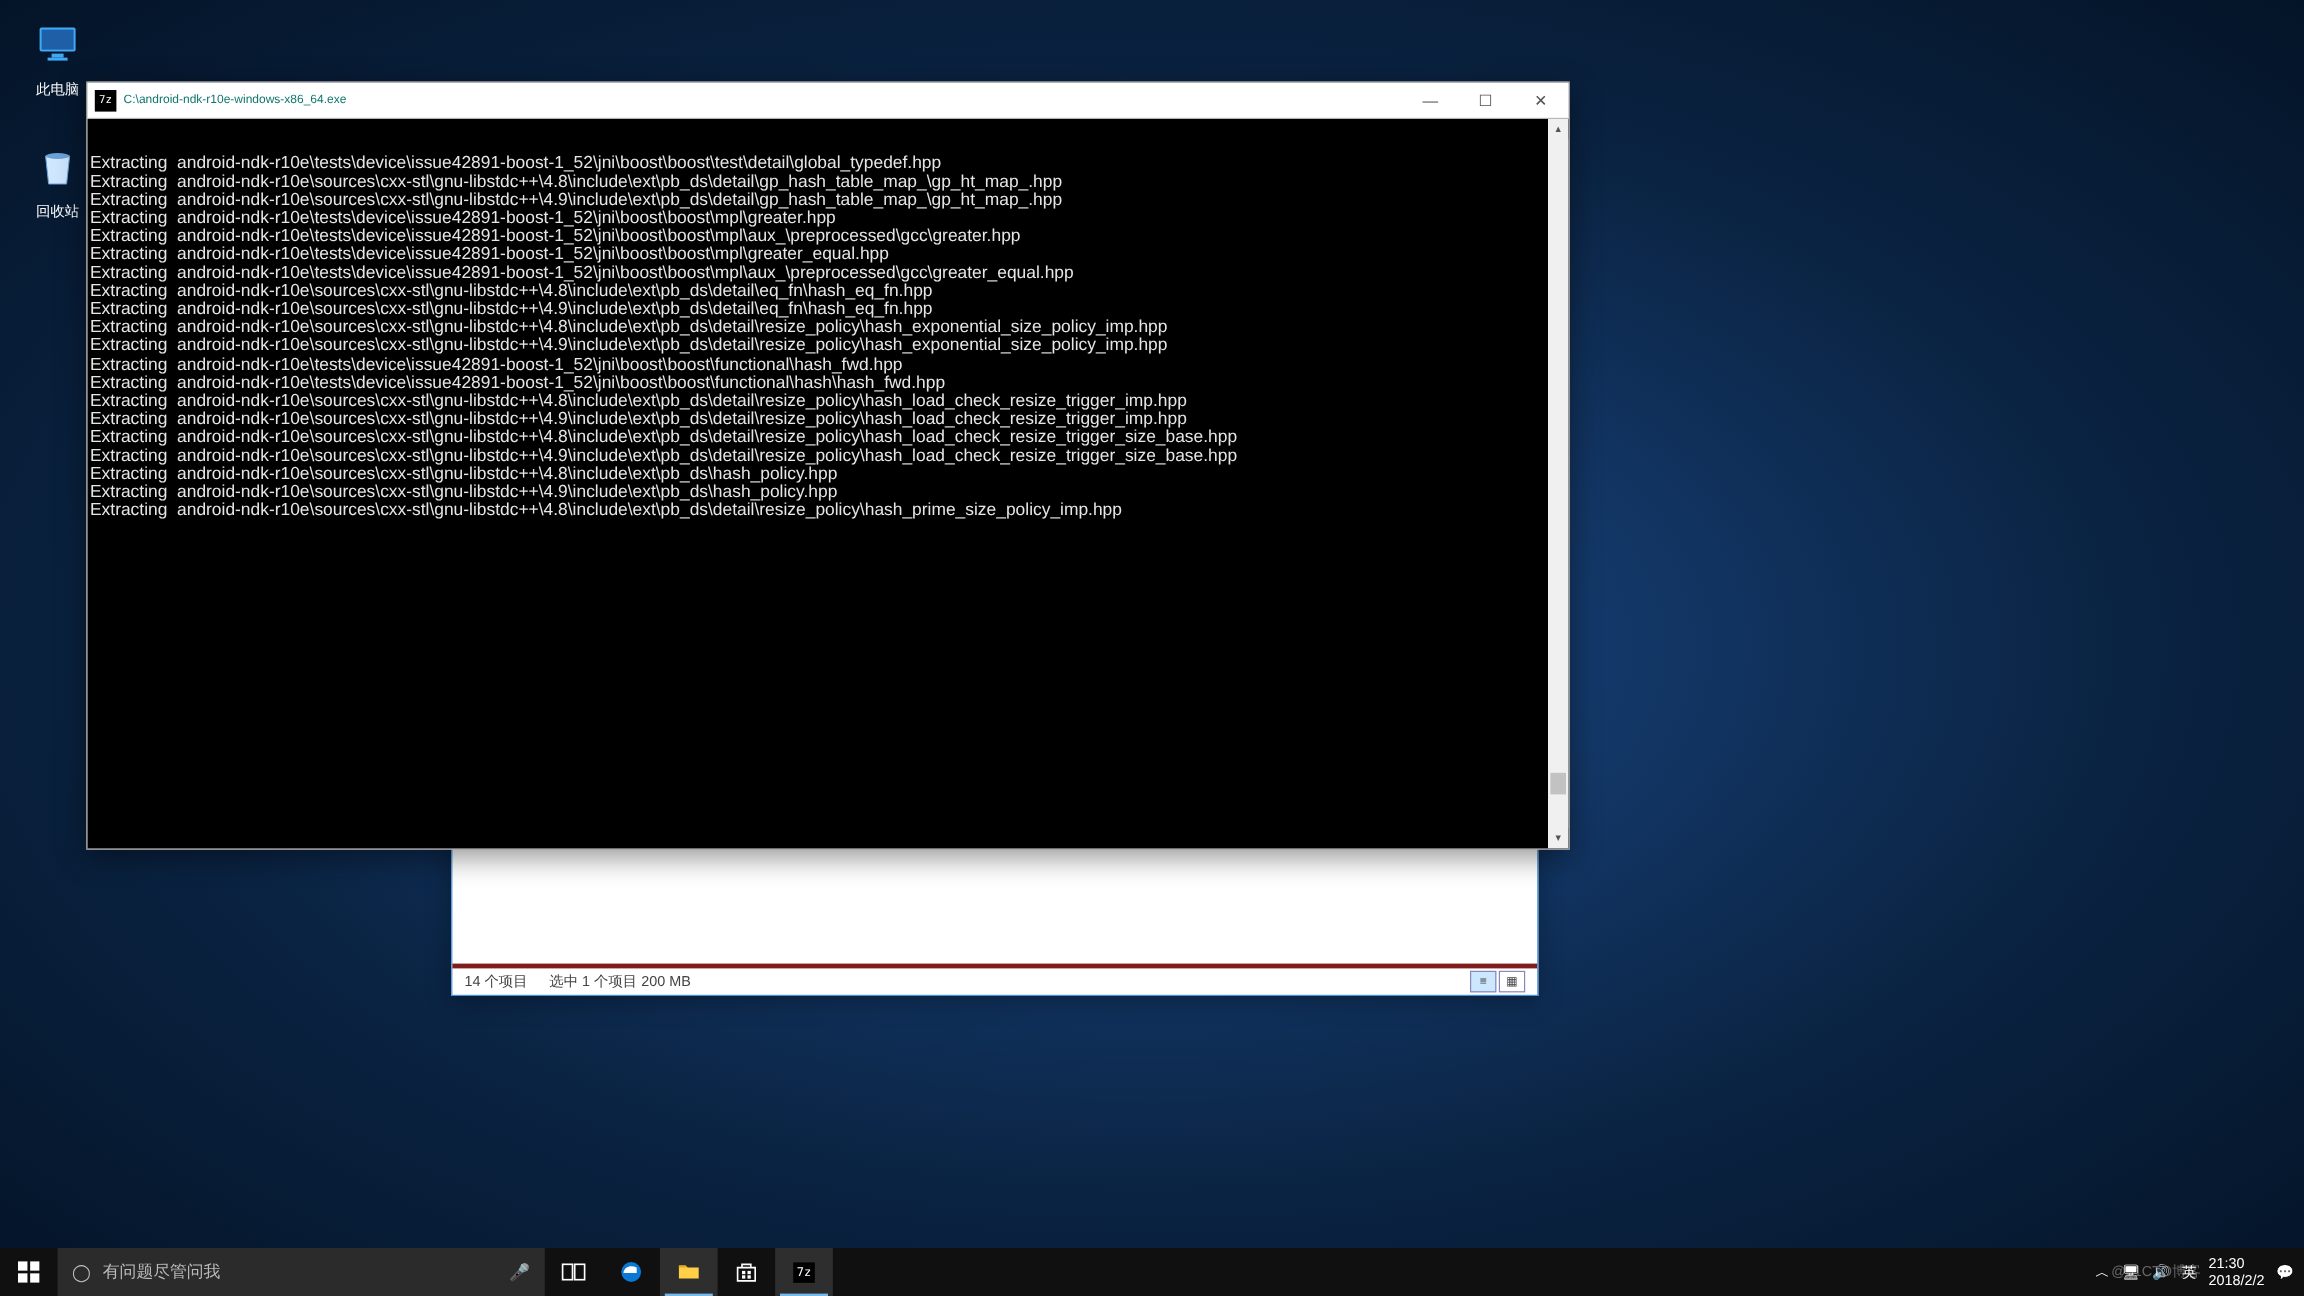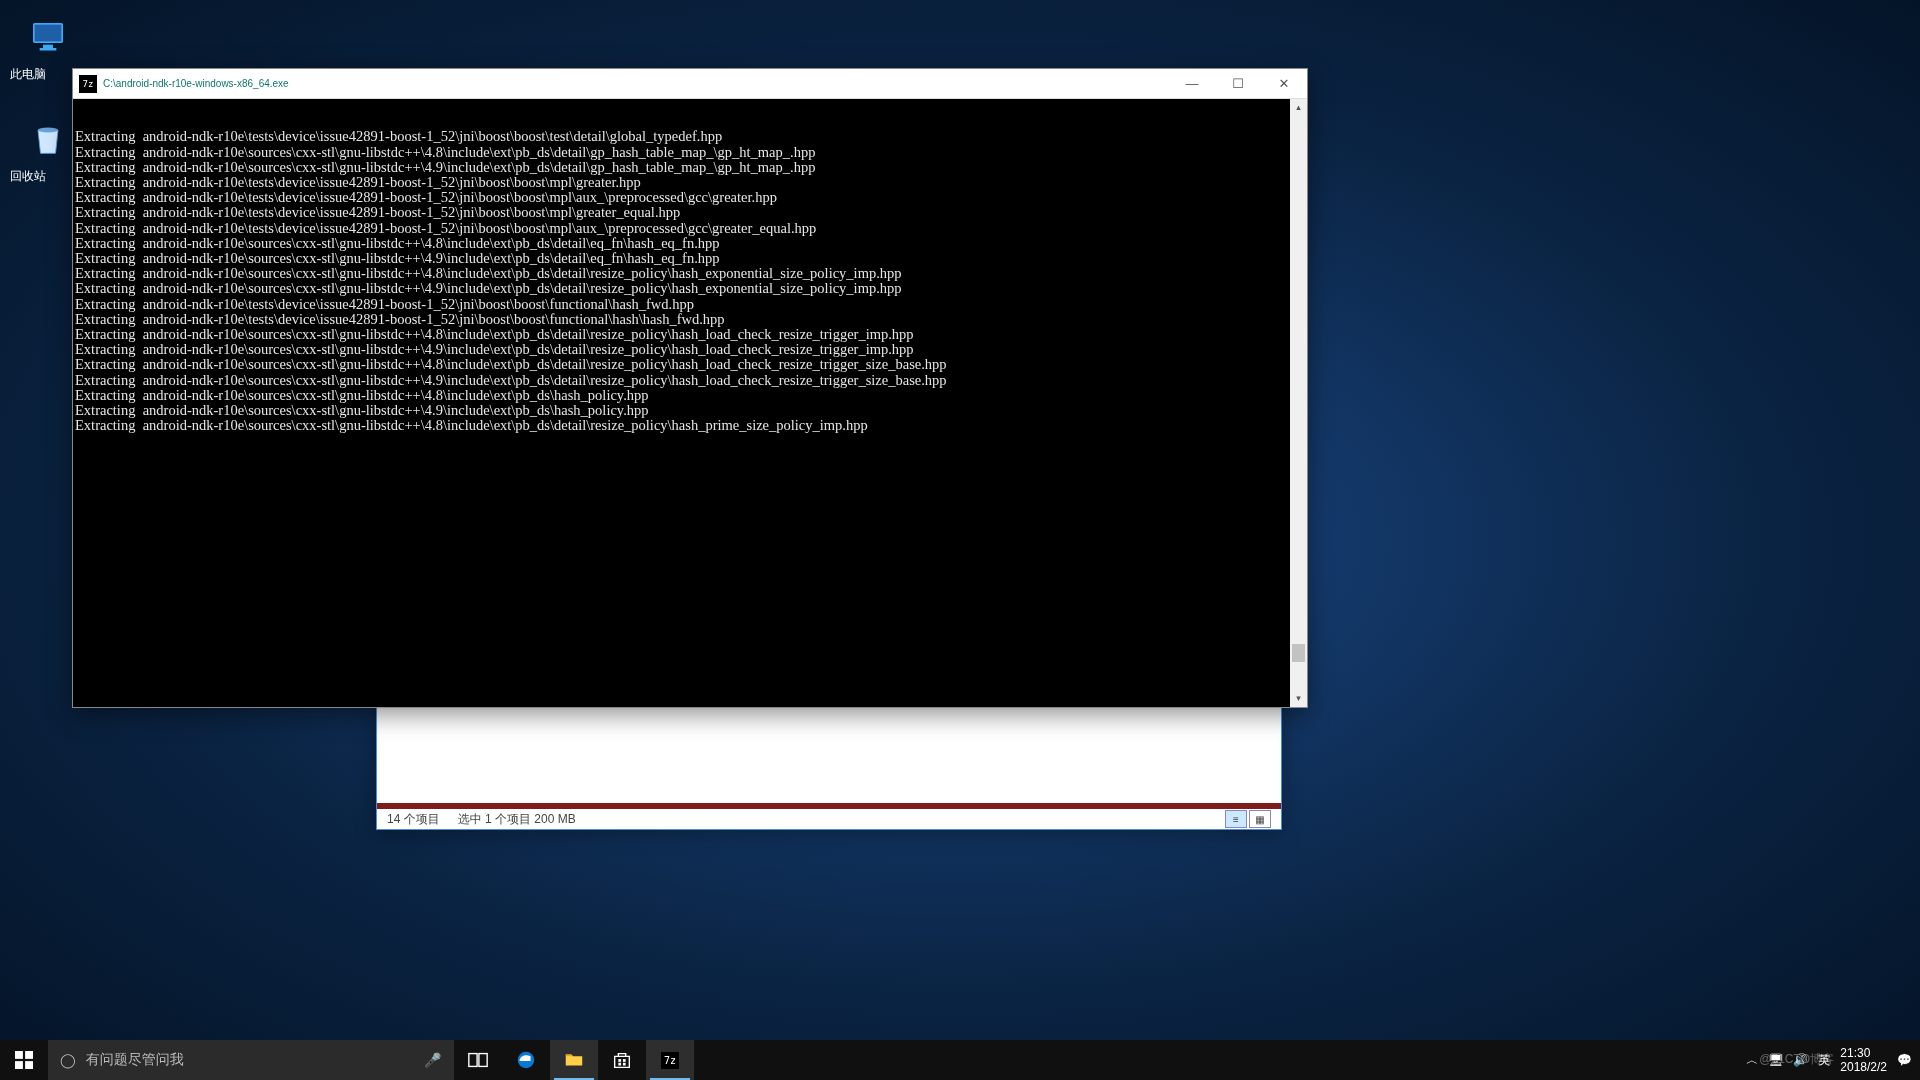--- a/index.html
+++ b/index.html
@@ -1,40 +1,40 @@
 <!DOCTYPE html>
 <html><head>
 <meta charset="utf-8">
 <style>
 * { margin: 0; padding: 0; box-sizing: border-box; font-family: "Microsoft YaHei", "Segoe UI", sans-serif; }
 body { width: 1920px; height: 1080px; overflow: hidden; background: radial-gradient(ellipse at center, #1b4a8a 0%, #0a2342 60%, #041428 100%); position: relative; }
 
 
-.desktop-icon { position: absolute; width: 76px; text-align: left; color: #fff; font-size: 12px; cursor: pointer; }
+.desktop-icon { position: absolute; width: 76px; text-align: center; color: #fff; font-size: 12px; cursor: pointer; }
 .desktop-icon .icon-box { width: 48px; height: 48px; margin: 0 auto 4px; display: flex; align-items: center; justify-content: center; }
 .desktop-icon .icon-box svg { width: 40px; height: 40px; }
 #icon-thispc { left: 10px; top: 14px; }
 #icon-recycle { left: 10px; top: 116px; }
 
 
 .explorer { position: absolute; left: 376px; top: 110px; width: 906px; height: 720px; background: #fff; border: 1px solid #4a90d9; box-shadow: 0 4px 20px rgba(0,0,0,0.3); display: flex; flex-direction: column; }
 .explorer-titlebar { height: 30px; display: flex; align-items: center; justify-content: flex-end; padding-right: 0; }
 .explorer-titlebar .wbtn { width: 46px; height: 30px; display: flex; align-items: center; justify-content: center; font-size: 12px; color: #333; }
 .explorer-toolbar { height: 30px; display: flex; align-items: center; border-bottom: 1px solid #ddd; padding: 0 8px; gap: 6px; }
 .explorer-toolbar .nav-drop { margin-left: auto; font-size: 12px; color: #666; }
 .explorer-toolbar .refresh { width: 22px; text-align: center; font-size: 14px; color: #333; }
 .explorer-toolbar .search { flex: 0 0 250px; height: 24px; border: 1px solid #ccc; display: flex; align-items: center; padding: 0 6px; font-size: 12px; color: #888; justify-content: space-between; }
 .explorer-header { height: 30px; display: flex; align-items: center; font-size: 12px; color: #444; border-bottom: 1px solid #eee; }
 .explorer-header .col { padding-left: 12px; }
 .explorer-body { flex: 1; position: relative; font-size: 12px; color: #333; overflow: hidden; }
 .file-row { position: absolute; right: 8px; height: 21px; display: flex; align-items: center; white-space: nowrap; }
 .file-row.selected { background: #cce8ff; }
 .file-row .fname { width: 20px; overflow: hidden; text-overflow: ellipsis; color: #333; padding-right: 4px; }
 .file-row .fsize { width: 86px; text-align: right; color: #333; padding-right: 10px; }
-.explorer-status { height: 26px; border-top: 6px solid #7f1d1d; display: flex; align-items: center; font-size: 12px; color: #444; padding: 0 10px; gap: 18px; }
+.explorer-status { height: 26px; border-top: 4px solid #7f1d1d; display: flex; align-items: center; font-size: 12px; color: #444; padding: 0 10px; gap: 18px; }
 .explorer-status .viewbtns { margin-left: auto; display: flex; gap: 2px; }
 .explorer-status .viewbtn { width: 22px; height: 18px; border: 1px solid #88b; display: flex; align-items: center; justify-content: center; font-size: 10px; }
 .explorer-status .viewbtn.active { background: #cce8ff; }
 .help-badge { position: absolute; right: 8px; top: 36px; width: 16px; height: 16px; background: #0b78d4; color: #fff; border-radius: 50%; font-size: 11px; display: flex; align-items: center; justify-content: center; }
 
 
 .console { position: absolute; left: 72px; top: 68px; width: 1236px; height: 640px; background: #fff; border: 1px solid #888; box-shadow: 0 6px 24px rgba(0,0,0,.45); display: flex; flex-direction: column; z-index: 10; }
 .console-titlebar { height: 30px; background: #fff; display: flex; align-items: center; padding-left: 6px; border-bottom: 1px solid #ddd; }
 .console-titlebar .cicon { width: 18px; height: 18px; background: #000; color: #fff; font-size: 9px; display: flex; align-items: center; justify-content: center; margin-right: 6px; font-family: monospace; }
 .console-titlebar .ctitle { font-size: 10px; color: #0f766e; flex: 1; }
@@ -147,21 +147,21 @@
 
 <div class="console">
   <div class="console-titlebar">
     <div class="cicon">7z</div>
     <div class="ctitle">C:\android-ndk-r10e-windows-x86_64.exe</div>
     <div class="wbtn">—</div>
     <div class="wbtn">☐</div>
     <div class="wbtn">✕</div>
   </div>
   <div class="console-body">
-    <div id="console-text" style="padding-right:18px;font-family:Liberation Serif, serif;">Extracting  android-ndk-r10e\tests\device\issue42891-boost-1_52\jni\boost\boost\test\detail\global_typedef.hpp
+    <div id="console-text" style="padding-right:18px;">Extracting  android-ndk-r10e\tests\device\issue42891-boost-1_52\jni\boost\boost\test\detail\global_typedef.hpp
 Extracting  android-ndk-r10e\sources\cxx-stl\gnu-libstdc++\4.8\include\ext\pb_ds\detail\gp_hash_table_map_\gp_ht_map_.hpp
 Extracting  android-ndk-r10e\sources\cxx-stl\gnu-libstdc++\4.9\include\ext\pb_ds\detail\gp_hash_table_map_\gp_ht_map_.hpp
 Extracting  android-ndk-r10e\tests\device\issue42891-boost-1_52\jni\boost\boost\mpl\greater.hpp
 Extracting  android-ndk-r10e\tests\device\issue42891-boost-1_52\jni\boost\boost\mpl\aux_\preprocessed\gcc\greater.hpp
 Extracting  android-ndk-r10e\tests\device\issue42891-boost-1_52\jni\boost\boost\mpl\greater_equal.hpp
 Extracting  android-ndk-r10e\tests\device\issue42891-boost-1_52\jni\boost\boost\mpl\aux_\preprocessed\gcc\greater_equal.hpp
 Extracting  android-ndk-r10e\sources\cxx-stl\gnu-libstdc++\4.8\include\ext\pb_ds\detail\eq_fn\hash_eq_fn.hpp
 Extracting  android-ndk-r10e\sources\cxx-stl\gnu-libstdc++\4.9\include\ext\pb_ds\detail\eq_fn\hash_eq_fn.hpp
 Extracting  android-ndk-r10e\sources\cxx-stl\gnu-libstdc++\4.8\include\ext\pb_ds\detail\resize_policy\hash_exponential_size_policy_imp.hpp
 Extracting  android-ndk-r10e\sources\cxx-stl\gnu-libstdc++\4.9\include\ext\pb_ds\detail\resize_policy\hash_exponential_size_policy_imp.hpp

